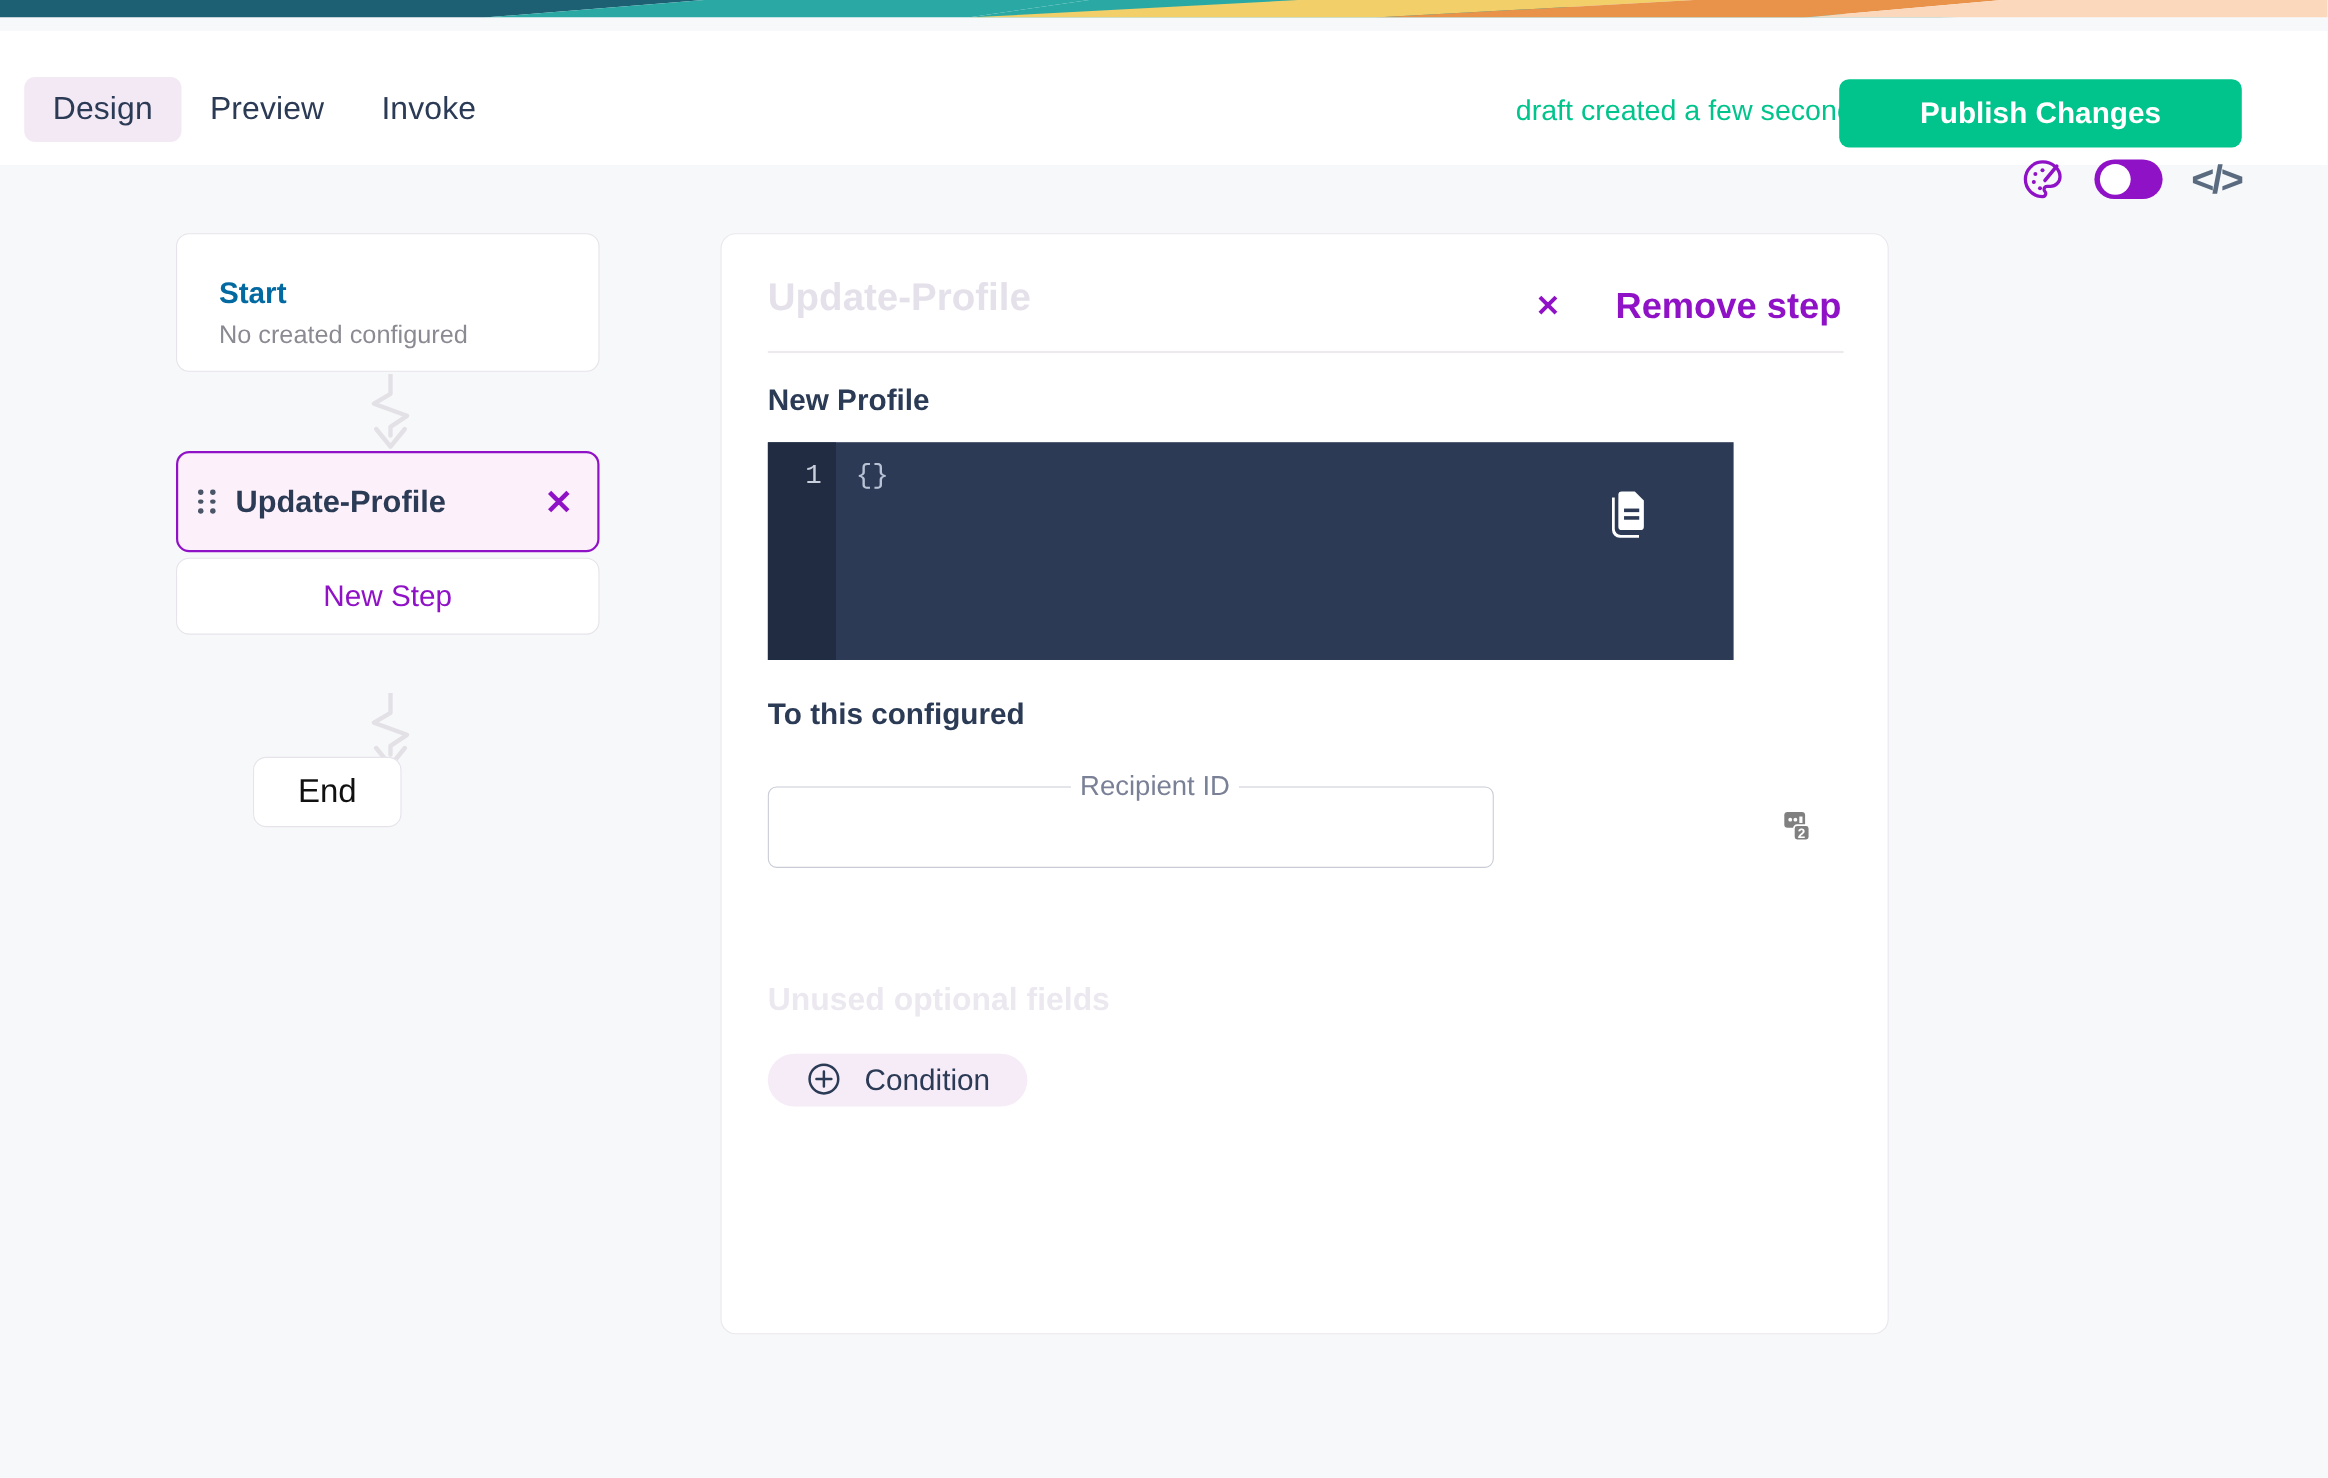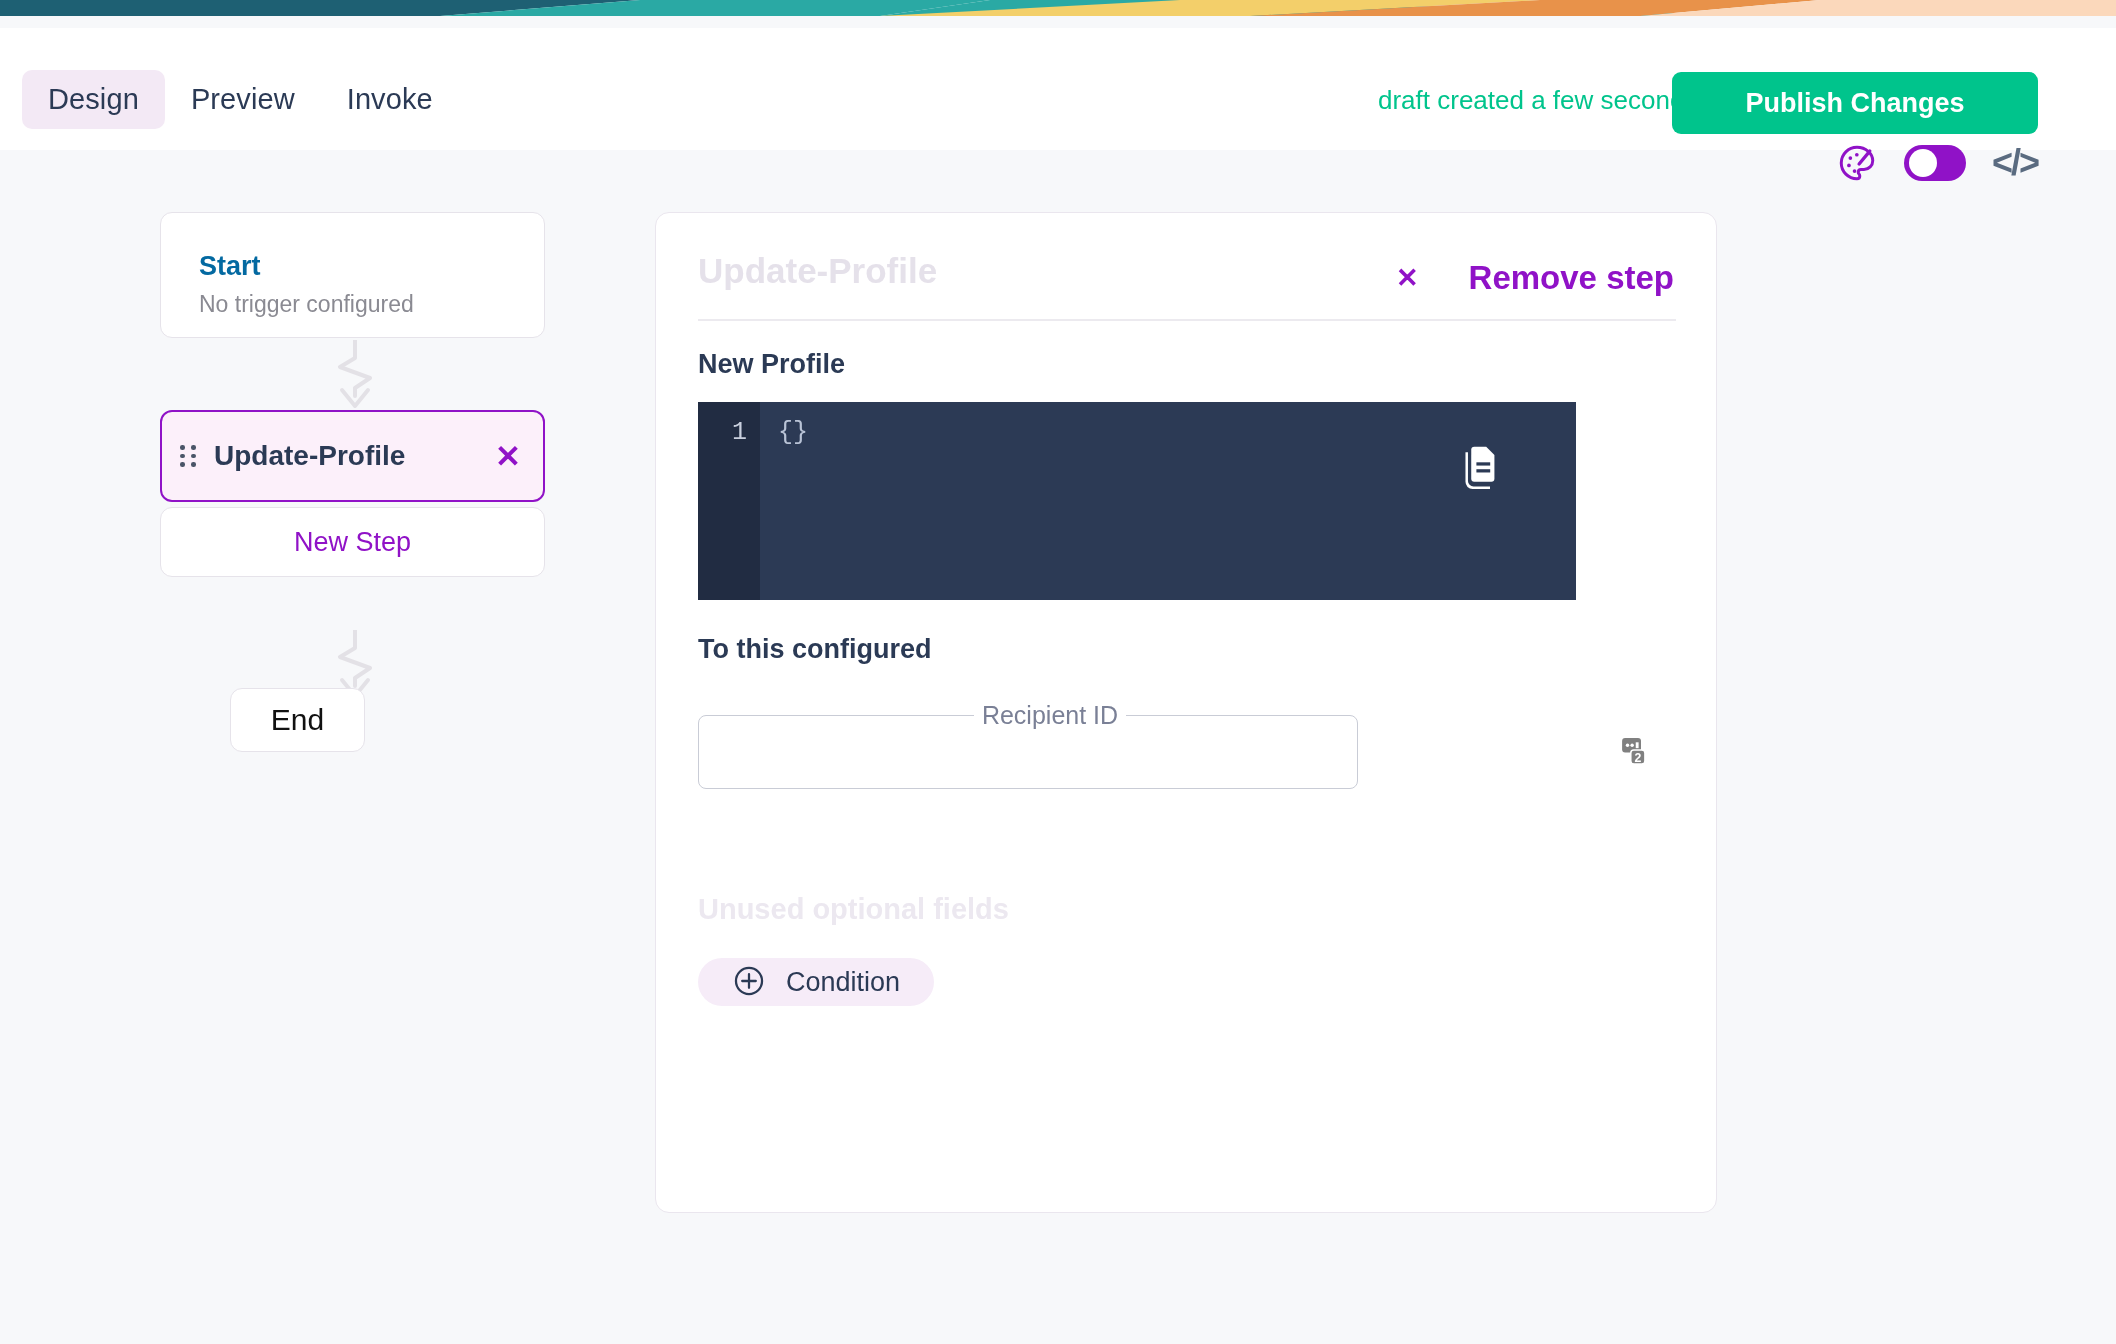--- a/index.html
+++ b/index.html
@@ -216,21 +216,21 @@
     <div class="knob"></div>
   </div>
 
   <div class="icon-btn code-icon">&lt;/&gt;</div>
 </div>
 
 <div class="flow">
 
   <div class="node node-start">
     <div class="t1">Start</div>
-    <div class="t2">No trigger configured</div>
+    <div class="t2">No created configured</div>
   </div>
 
   <div class="connector" style="top:128px;">
     <svg width="130" height="70" viewBox="0 0 130 70">
       <path d="M65 0 L65 18 L50 27 L80 38 L65 48 L65 56" stroke="#e3e1e6" stroke-width="4" fill="none" stroke-linecap="round" stroke-linejoin="round"></path>
       <path d="M52 50 L65 66 L78 50" stroke="#e3e1e6" stroke-width="4" fill="none" stroke-linecap="round" stroke-linejoin="round"></path>
     </svg>
   </div>
 
   <div class="node-step">

